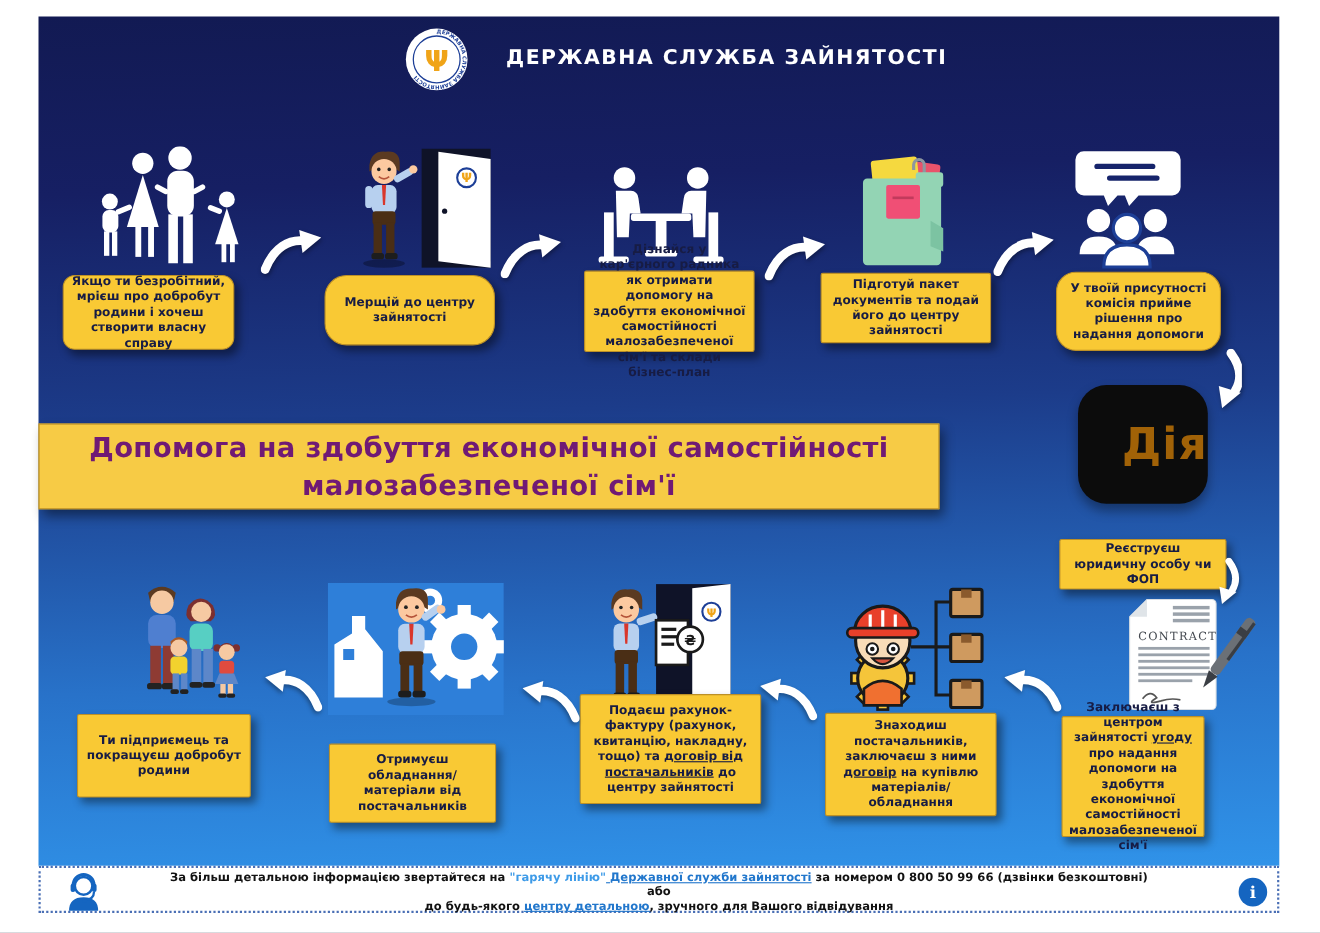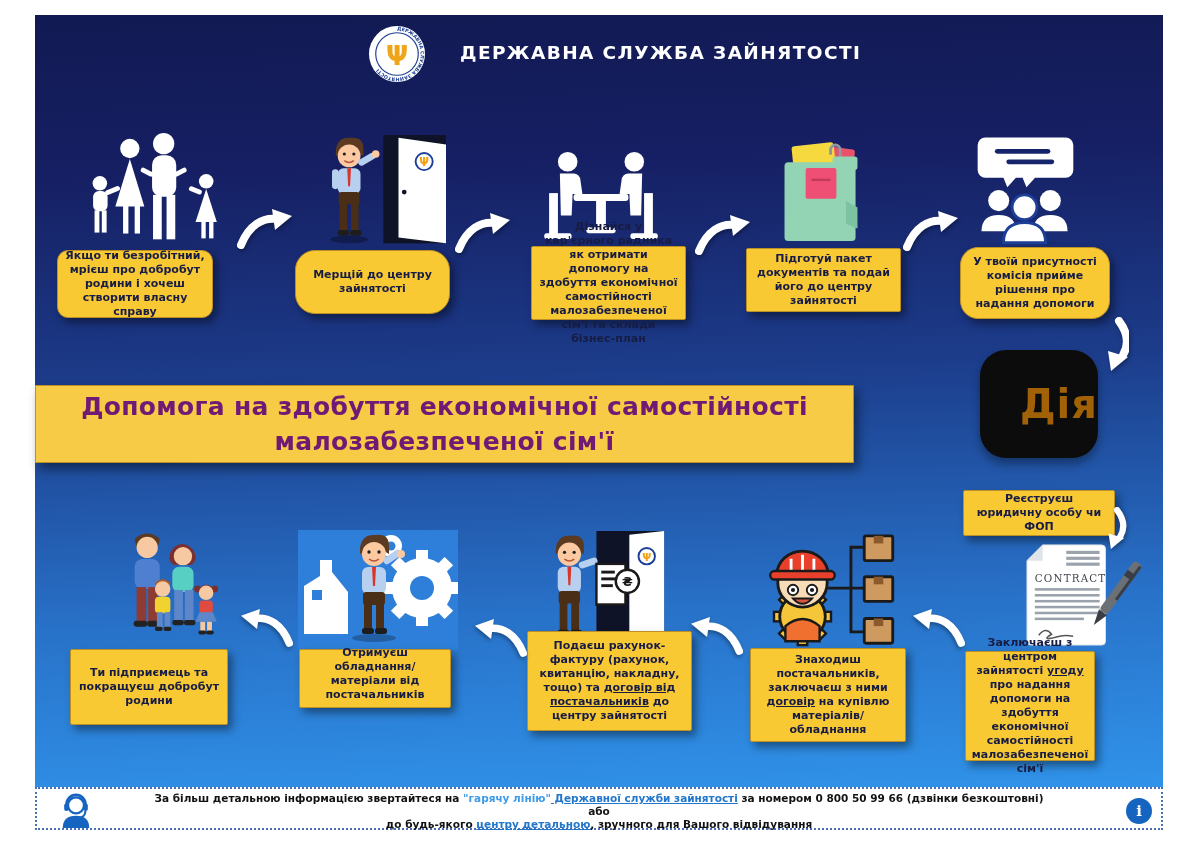--- a/index.html
+++ b/index.html
@@ -343,21 +343,21 @@
         <polygon points="74,37 78,37 77,56 75,56" fill="#d9362b"></polygon>
         <rect x="86" y="28" width="20" height="7" rx="3.5" fill="#b7d0ef" transform="rotate(-35 88 32)"></rect>
         <circle cx="103" cy="24" r="4" fill="#fcc9a0"></circle>
         <rect x="65" y="62" width="22" height="13" rx="3" fill="#4a2e15"></rect>
         <rect x="66" y="73" width="8" height="26" fill="#4a2e15"></rect>
           <rect x="78" y="73" width="8" height="26" fill="#4a2e15"></rect>
         <rect x="64" y="98" width="12" height="6" rx="2.5" fill="#1d1d1d"></rect>
           <rect x="77" y="98" width="12" height="6" rx="2.5" fill="#1d1d1d"></rect>
       </svg>
     </div>
-    <div class="ybox" style="left:264px;top:634px;width:152px;height:59px;align-items:flex-end;">
+    <div class="ybox" style="left:264px;top:661px;width:152px;height:72px;">
       <span>Отримуєш обладнання/матеріали від постачальників</span>
     </div>
 
     <div class="abs" style="left:62px;top:512px;width:140px;height:124px;">
       <svg width="140" height="124" viewBox="0 0 145 128">
         <path d="M39 12 q13 -11 26 0 l-2 9 h-22 z" fill="#5b3a21"></path>
         <circle cx="52" cy="21" r="11" fill="#f6c9a2"></circle>
         <rect x="39" y="33" width="26" height="31" rx="8" fill="#4f7fd0"></rect>
         <rect x="41" y="62" width="10" height="37" fill="#8e3b33"></rect>
         <rect x="53" y="62" width="10" height="37" fill="#8e3b33"></rect>

